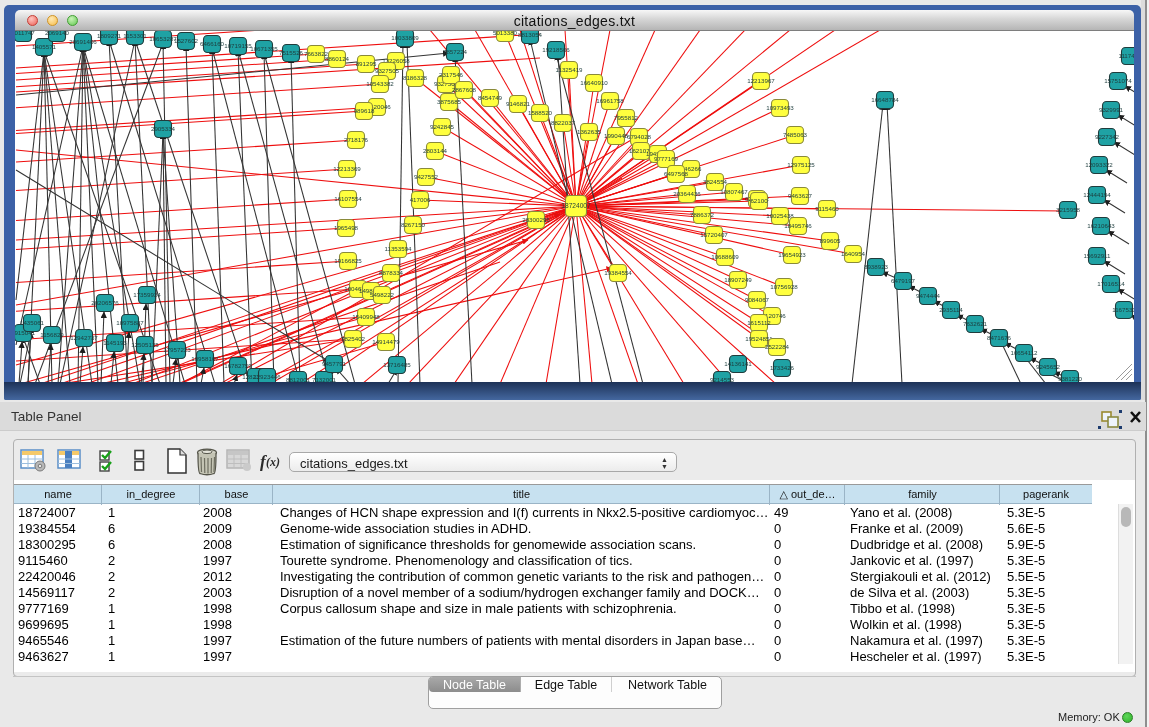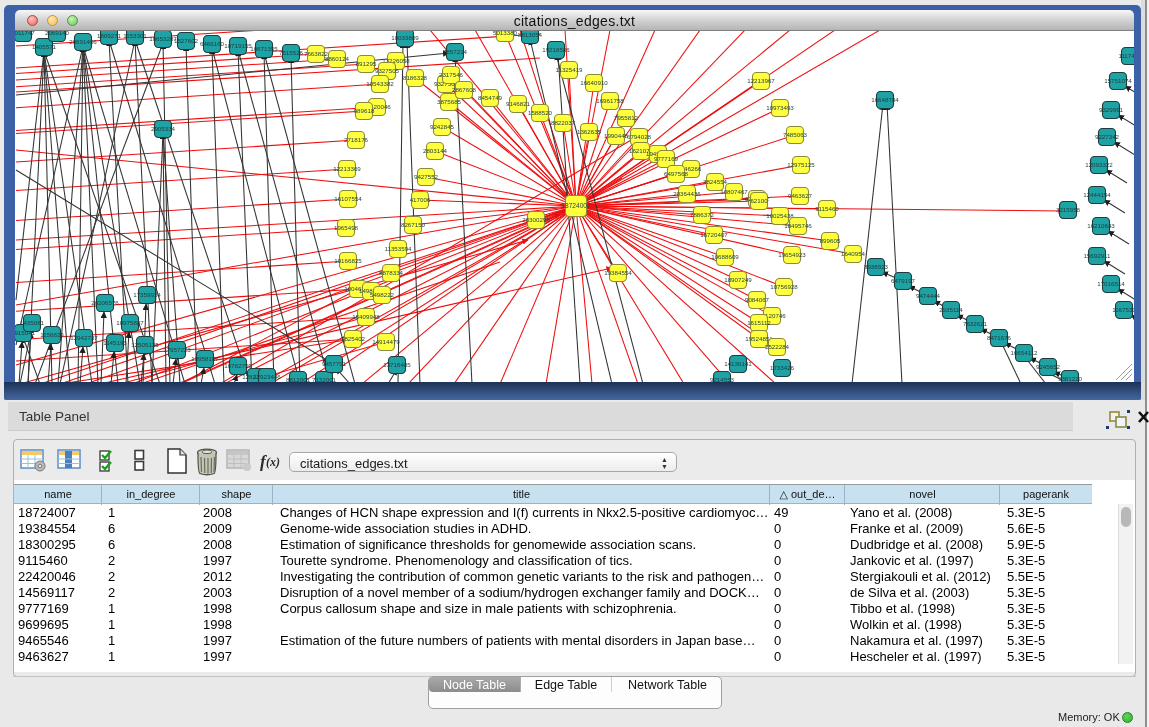--- a/index.html
+++ b/index.html
@@ -11,21 +11,21 @@
   background:linear-gradient(#f7f7f7,#d6d6d6 45%,#b5b5b5);
   border-radius:5px 5px 0 0; border-bottom:1px solid #7e7e7e; }
 #titlebar .tl { position:absolute; top:5px; width:11px; height:11px; border-radius:50%; }
 #title { position:absolute; width:100%; text-align:center; top:3px; font-size:14px;
   color:#111; letter-spacing:0.3px; }
 #canvas { position:absolute; left:11px; top:26px; width:1119px; height:351px;
   background:#fff; overflow:hidden; }
 #rightstrip { position:absolute; left:1141px; top:0; width:8px; height:400px; background:#dcdcdc; }
 #rightline { position:absolute; left:1145px; top:0; width:2px; height:727px; background:#8e8e8e; }
 #farright { position:absolute; left:1147px; top:0; width:2px; height:727px; background:#f2f2f2; }
-#tpheader { position:absolute; left:8px; top:402px; width:1065px; height:29px; background:#dbdbdb;
+#tpheader { position:absolute; left:0; top:402px; width:1146px; height:29px; background:#dbdbdb;
   border-bottom:1px solid #cccccc; }
 #tpheader .lbl { position:absolute; left:11px; top:7px; font-size:13.5px; color:#333; }
 #panel { position:absolute; left:13px; top:439px; width:1123px; height:238px;
   border:1px solid #b0b0b0; border-radius:4px; background:#ebebeb; }
 #dropdown { position:absolute; left:289px; top:452px; width:388px; height:20px;
   background:linear-gradient(#ffffff,#ececec); border:1px solid #a8a8a8; border-radius:5px; }
 #dropdown .txt { position:absolute; left:10px; top:3px; font-size:13px; color:#1a1a1a; }
 #dropdown .arr { position:absolute; right:8px; top:2.5px; font-size:7px; color:#333; line-height:7px; }
 #twhite { position:absolute; left:14px; top:480px; width:1121px; height:192px; background:#fff; }
 #thead { position:absolute; left:14px; top:484px; width:1078px; height:20px;
@@ -625,24 +625,24 @@
 </svg>
   </div>
 <div id="dropdown">
     <span class="txt">citations_edges.txt</span>
     <span class="arr">▲<br>▼</span>
   </div>
 <div id="twhite"></div>
 <div id="thead">
   <span class="hcell" style="left:0;width:88px">name</span>
   <span class="hcell" style="left:88px;width:98px">in_degree</span>
-  <span class="hcell" style="left:186px;width:73px">shape</span>
+  <span class="hcell" style="left:186px;width:73px">base</span>
   <span class="hcell" style="left:259px;width:497px">title</span>
   <span class="hcell" style="left:756px;width:75px">△ out_de…</span>
-  <span class="hcell" style="left:831px;width:155px">novel</span>
+  <span class="hcell" style="left:831px;width:155px">family</span>
   <span class="hcell" style="left:986px;width:92px">pagerank</span>
   <span class="hline" style="left:87px"></span>
     <span class="hline" style="left:185px"></span>
   <span class="hline" style="left:258px"></span>
     <span class="hline" style="left:755px"></span>
   <span class="hline" style="left:830px"></span>
     <span class="hline" style="left:985px"></span>
 </div>
 <div class="trow" style="top:504px">
     <span style="left:4px">18724007</span>

